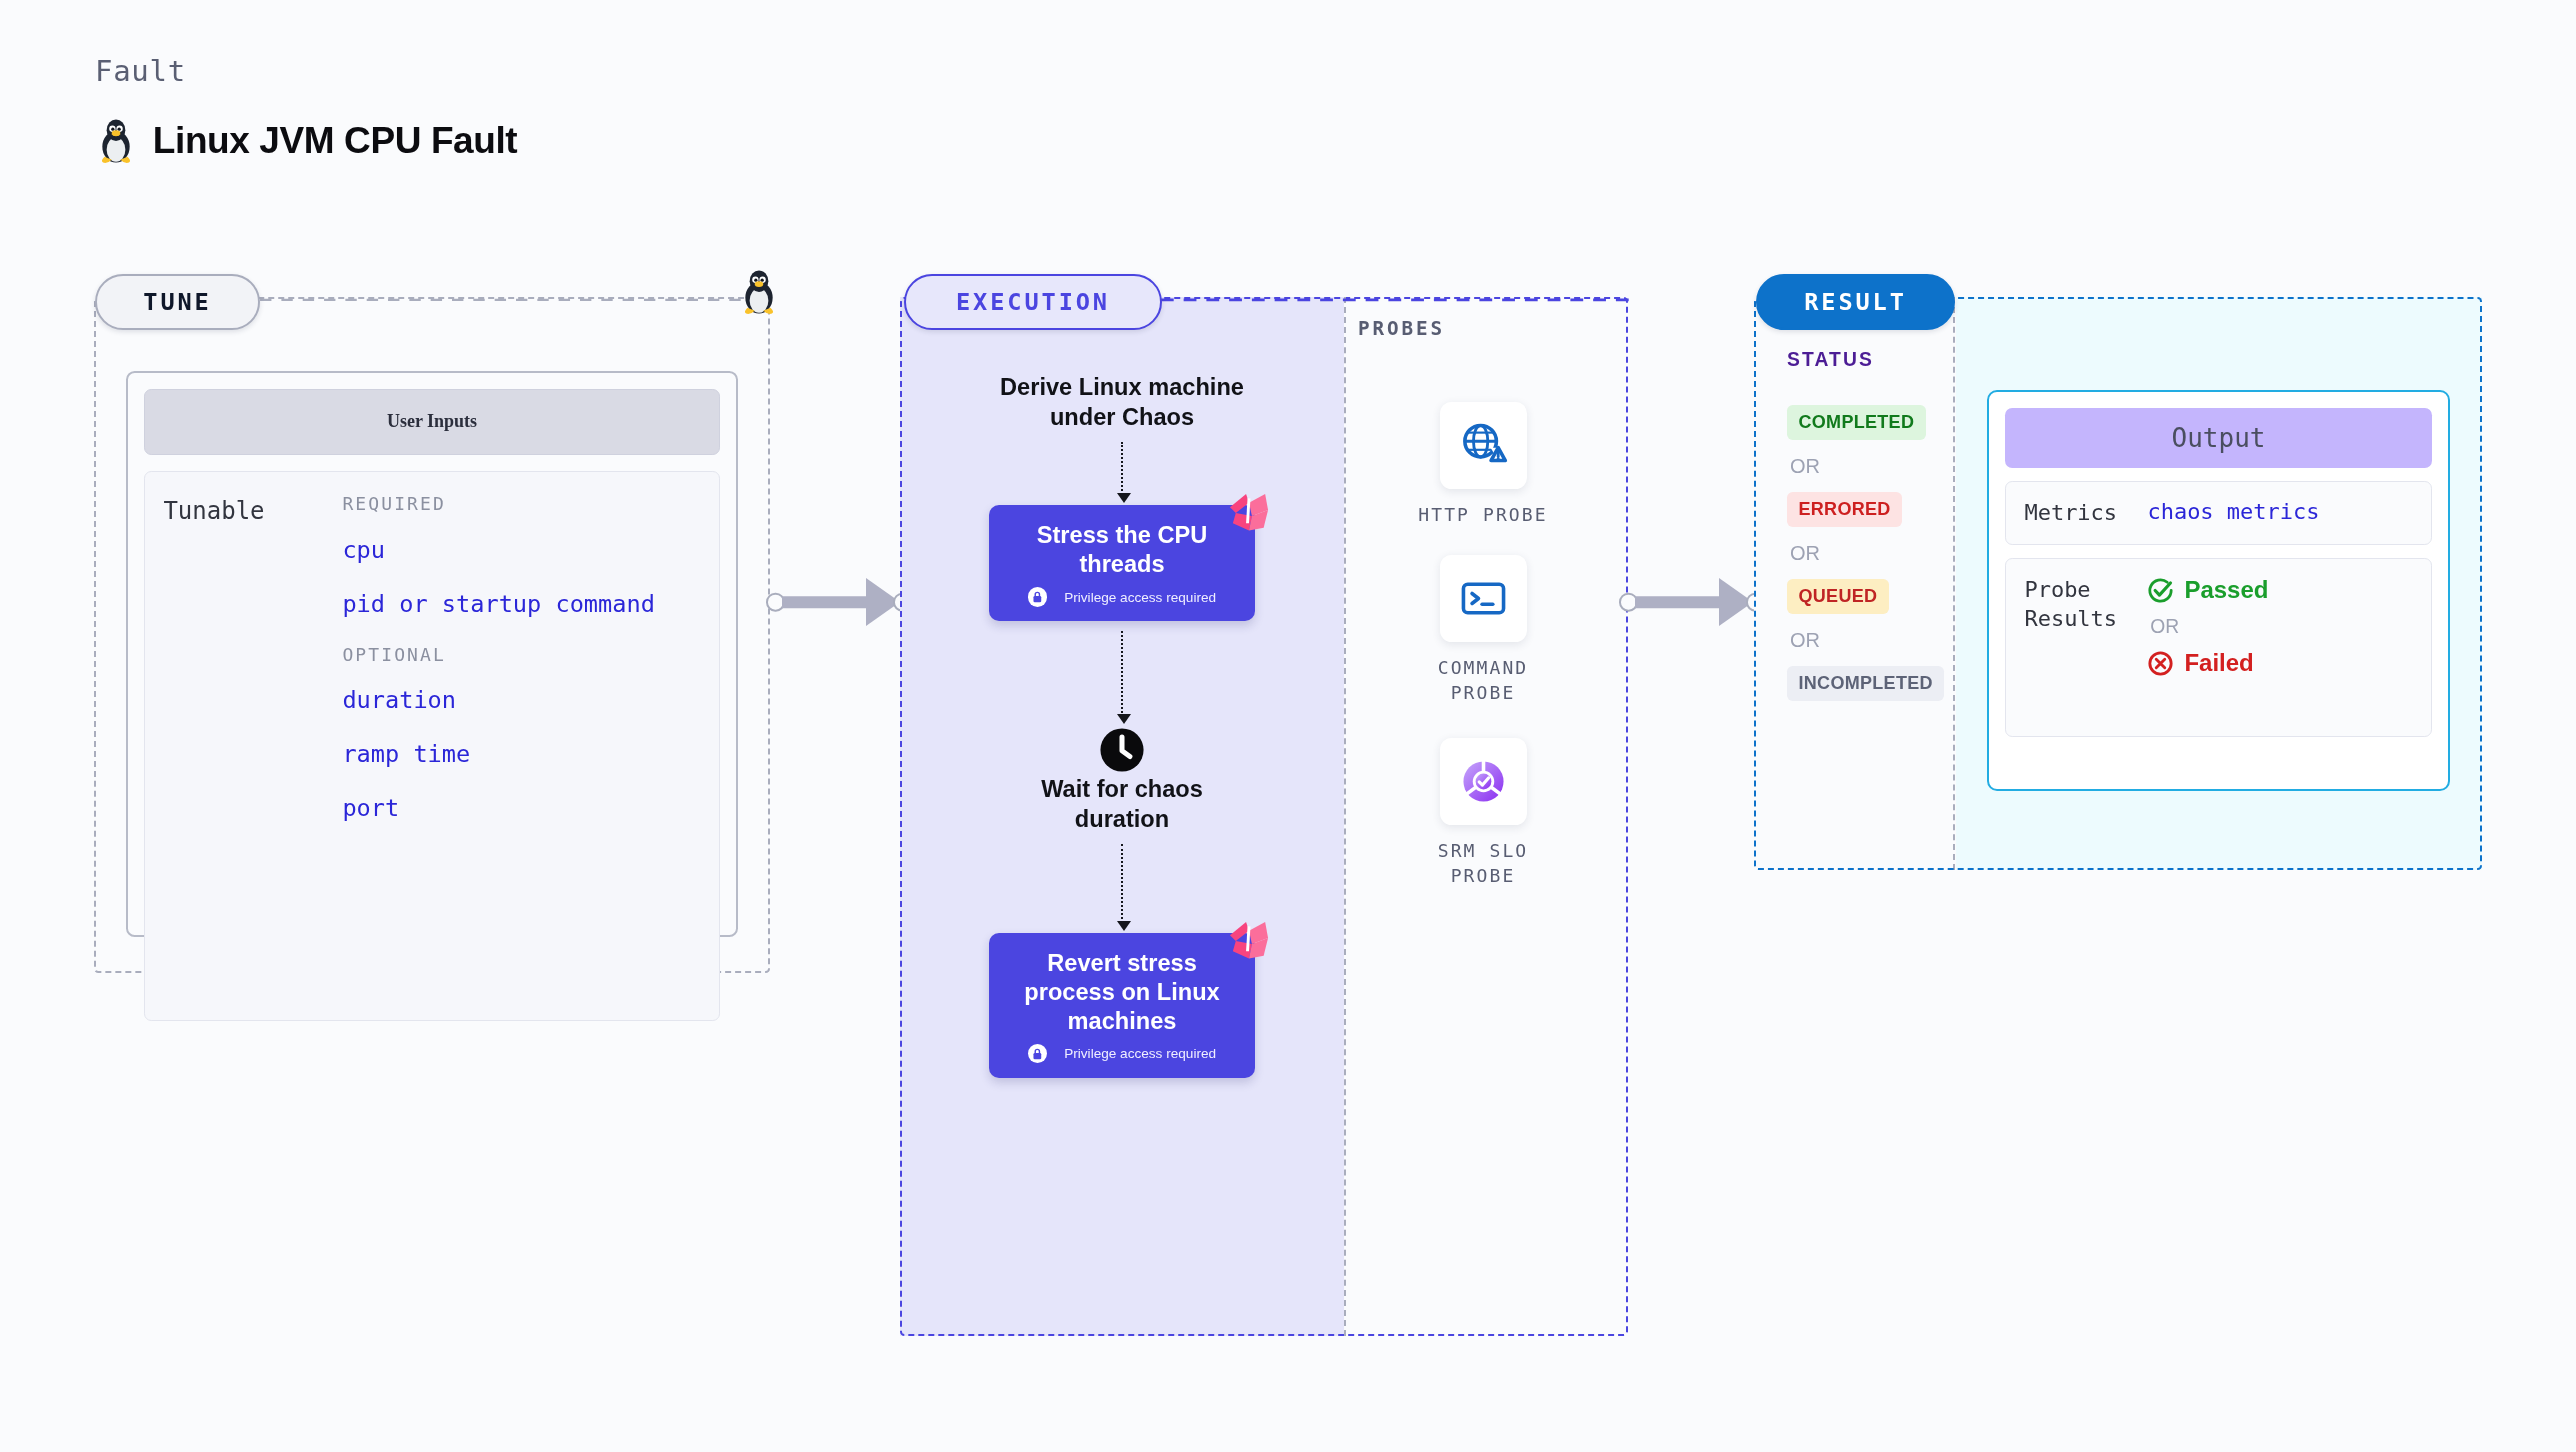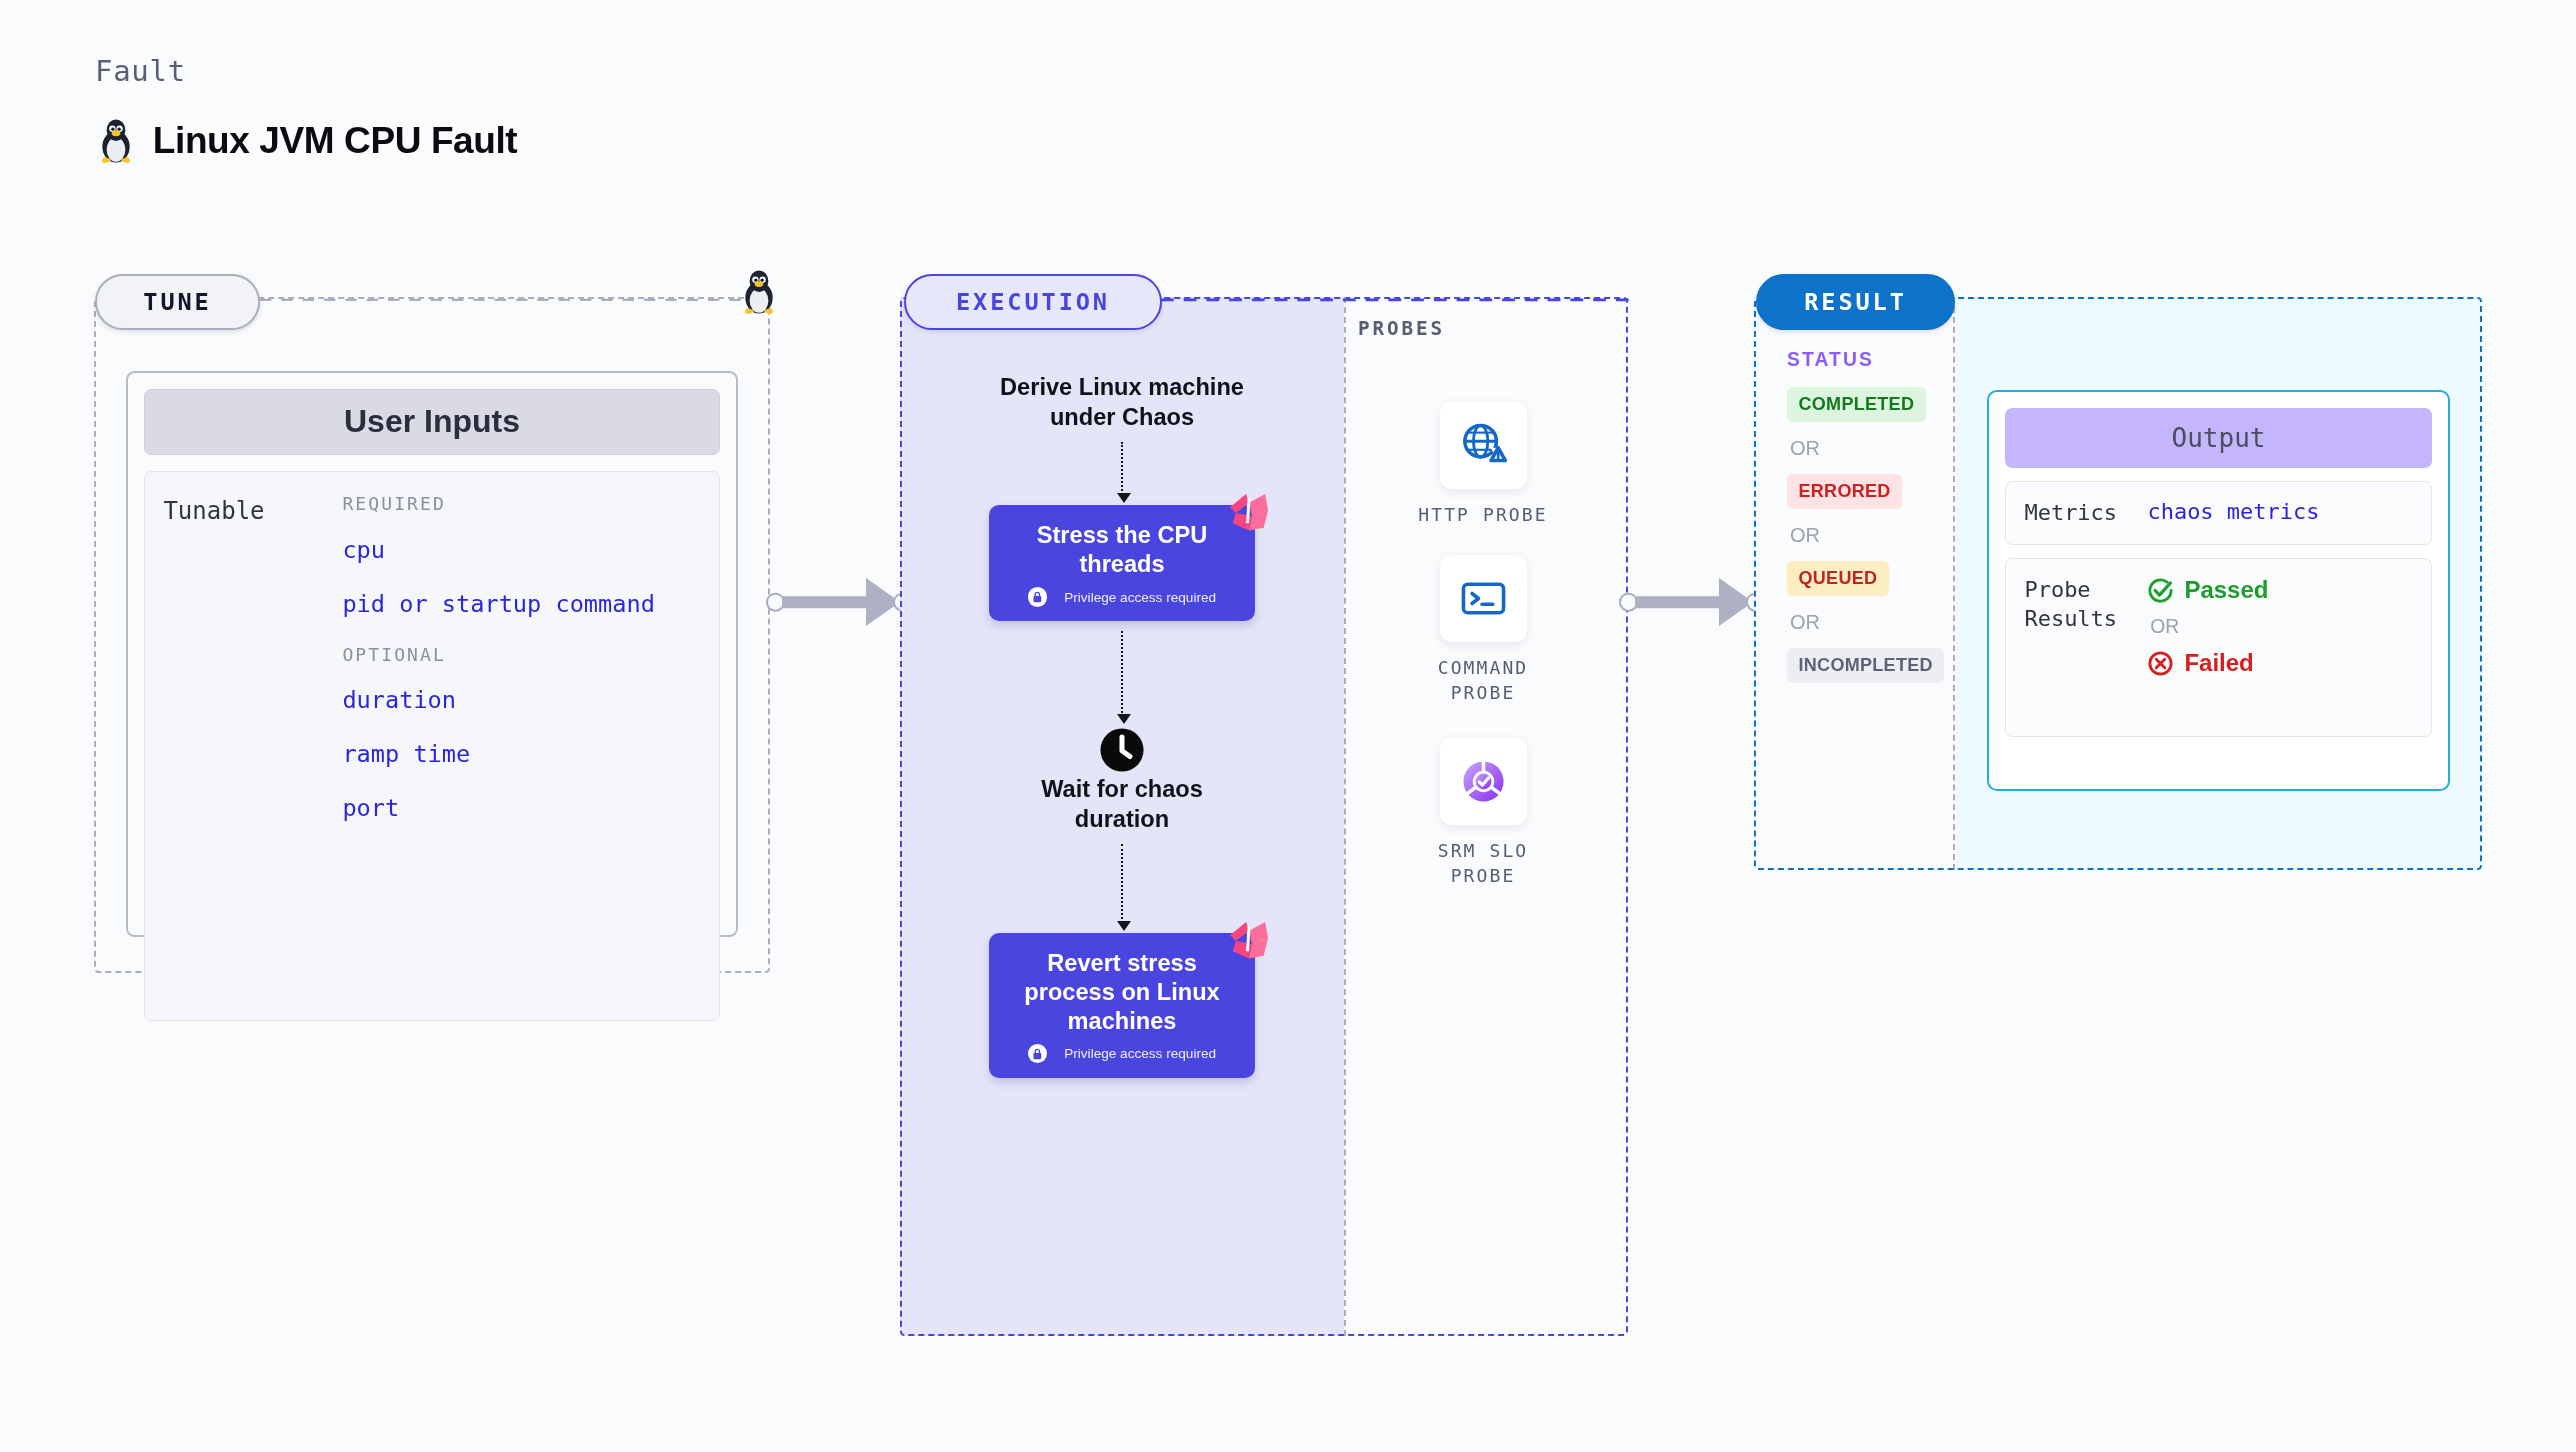--- a/index.html
+++ b/index.html
@@ -67,22 +67,22 @@
     position: absolute; left: 126px; top: 371px;
     width: 612px; height: 566px;
     background: #fafbfd;
     border: 2.1px solid #b7bbc8; border-radius: 8.6px;
     padding: 15.8px;
   }
   .ui-header {
     height: 66px; background: #d9dae4;
     border: 1.4px solid #cfd1de; border-radius: 7.2px;
     display: flex; align-items: center; justify-content: center;
-    font-family: Liberation Sans, sans-serif;
-    font-size: 32px; font-weight: 700; color: #2b2e3c;
+    font-family: Liberation Serif, serif;
+    font-size: 18px; font-weight: 700; color: #2b2e3c;
   }
   .ui-body {
     margin-top: 15.8px; height: 550px;
     background: #f6f7fb; border: 1.4px solid #e3e5ee;
     border-radius: 7.2px;
     display: flex; padding: 21.5px 18.6px;
   }
   .tunable-label {
     font-family: "DejaVu Sans Mono", monospace;
     font-size: 24px; color: #32353f; width: 179px; flex: none;
@@ -195,22 +195,22 @@
     border: 2.9px dashed #0d72ca; border-radius: 4.3px;
   }
   .status-col {
     position: absolute; left: 1754px; top: 297px;
     width: 201px; height: 573px;
     background: #fafbfd;
     border-right: 2.1px dashed #a9adbd;
     padding: 52px 0 0 33px;
   }
   .status-title {
-    font-size: 19.3px; font-weight: 700; color: #8b5cf6;
-    letter-spacing: 2.1px; margin-bottom: 16px;
+    font-size: 19.3px; font-weight: 700; color: #4c1d95;
+    letter-spacing: 2.1px; margin-bottom: 34px;
   }
   .badge {
     display: inline-block; border-radius: 5.7px;
     padding: 7.2px 11.5px; font-size: 18px; font-weight: 700;
     letter-spacing: 0.3px;
   }
   .b-completed { background: #ddf5de; color: #117a1c; }
   .b-errored   { background: #fde3e3; color: #cd2020; }
   .b-queued    { background: #fdeec2; color: #bf2424; }
   .b-incompl   { background: #eceef4; color: #5d6377; }

